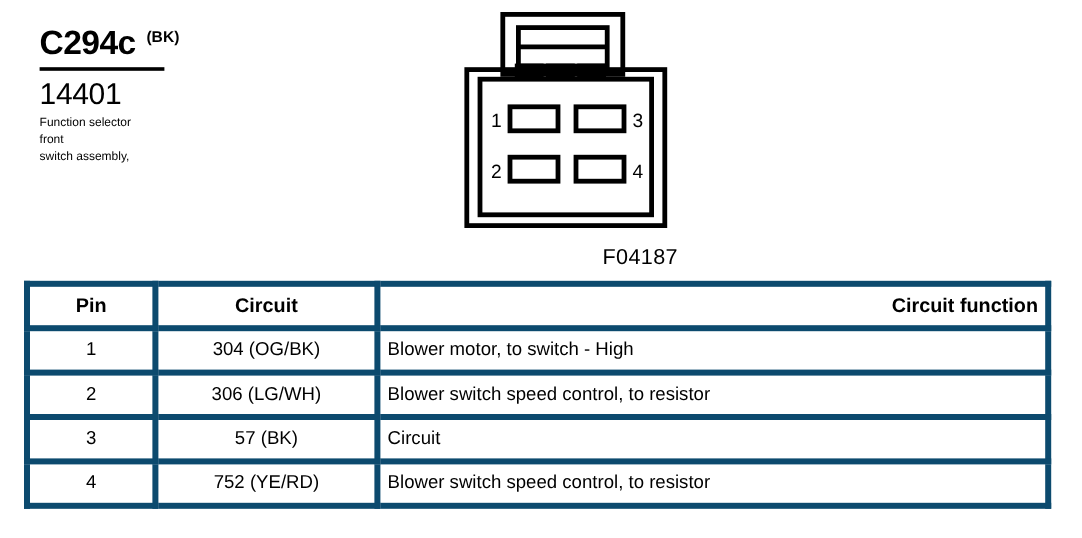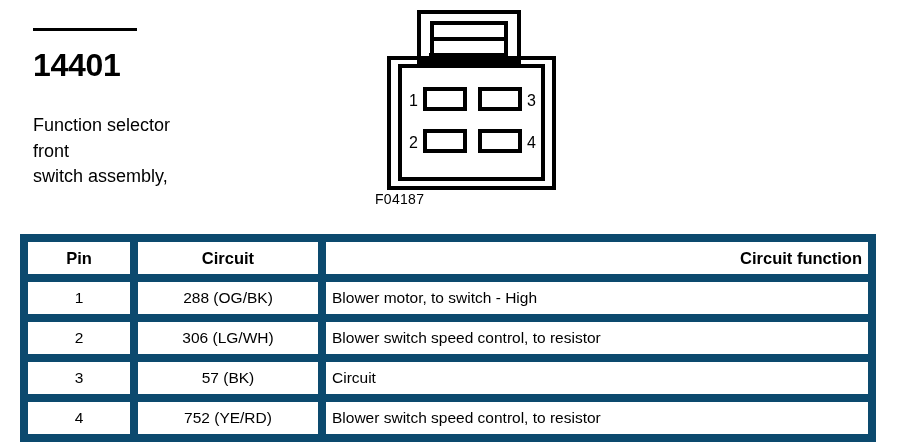--- a/index.html
+++ b/index.html
@@ -40,87 +40,91 @@
     margin-left: 9px;
     margin-top: 2px;
   }
   #id-rule {
     width: 104px;
     height: 3px;
     background: #000;
     margin-top: 6px;
   }
   #part-number {
-    font-size: 32px;
-    font-weight: bold;
+    font-size: 25px;
+    font-weight: normal;
     letter-spacing: -0.3px;
-    margin-top: 18px;
+    margin-top: 8px;
     line-height: 1;
   }
   #description {
-    margin-top: 32px;
-    font-size: 18px;
+    margin-top: 4px;
+    font-size: 10px;
     line-height: 1.42;
     font-weight: normal;
   }
 
   
   #connector-figure {
     position: absolute;
     left: 375px;
     top: 4px;
     width: 190px;
     height: 215px;
   }
   #connector-svg {
     display: block;
   }
   #figure-caption {
     position: absolute;
     left: 0;
-    top: 187px;
+    top: 200px;
     width: 190px;
-    text-align: left;
-    font-size: 14px;
+    text-align: right;
+    font-size: 18px;
     letter-spacing: 0.3px;
   }
 
   
   #pin-table-wrap {
     position: absolute;
     left: 20px;
     top: 234px;
     width: 856px;
   }
   table.pin-table {
     border-collapse: collapse;
     width: 100%;
     table-layout: fixed;
   }
   table.pin-table td, table.pin-table th {
-    border: 8px solid #0c4a6e;
+    border: 5px solid #0c4a6e;
     height: 32px;
     padding: 0 6px;
     font-size: 15.5px;
     font-weight: normal;
     margin-top: 12px;
   }
   th.col-pin, td.col-pin { width: 90px; text-align: center; }
   th.col-circuit, td.col-circuit { width: 168px; text-align: center; }
   th.col-function { text-align: right; }
   td.col-function { text-align: left; padding-left: 10px; }
   table.pin-table th {
     font-weight: bold;
     font-size: 16.5px;
   }
 </style>
 </head>
 <body>
 
 <div id="header-block">
+  <div id="connector-id-row">
+    <span id="connector-id">C294c</span>
+    <span id="connector-color-code">(BK)</span>
+  </div>
   <div id="id-rule"></div>
   <div id="part-number">14401</div>
   <div id="description">
     <div>Function selector</div>
     <div>front</div>
     <div>switch assembly,</div>
   </div>
 </div>
 
 <div id="connector-figure">
@@ -158,21 +162,21 @@
     <thead>
       <tr>
         <th class="col-pin">Pin</th>
         <th class="col-circuit">Circuit</th>
         <th class="col-function">Circuit function</th>
       </tr>
     </thead>
     <tbody>
       <tr>
         <td class="col-pin">1</td>
-        <td class="col-circuit">288 (OG/BK)</td>
+        <td class="col-circuit">304 (OG/BK)</td>
         <td class="col-function">Blower motor, to switch - High</td>
       </tr>
       <tr>
         <td class="col-pin">2</td>
         <td class="col-circuit">306 (LG/WH)</td>
         <td class="col-function">Blower switch speed control, to resistor</td>
       </tr>
       <tr>
         <td class="col-pin">3</td>
         <td class="col-circuit">57 (BK)</td>

